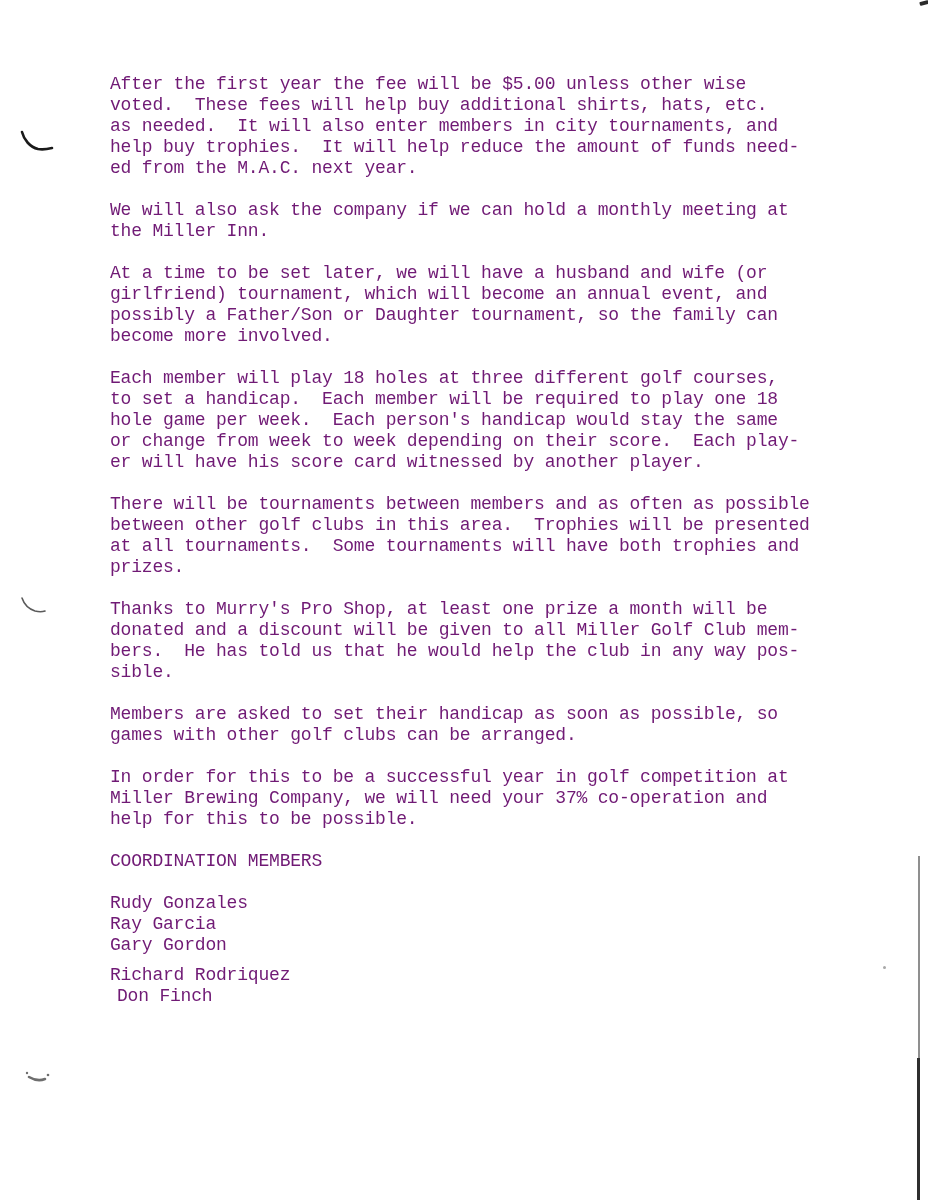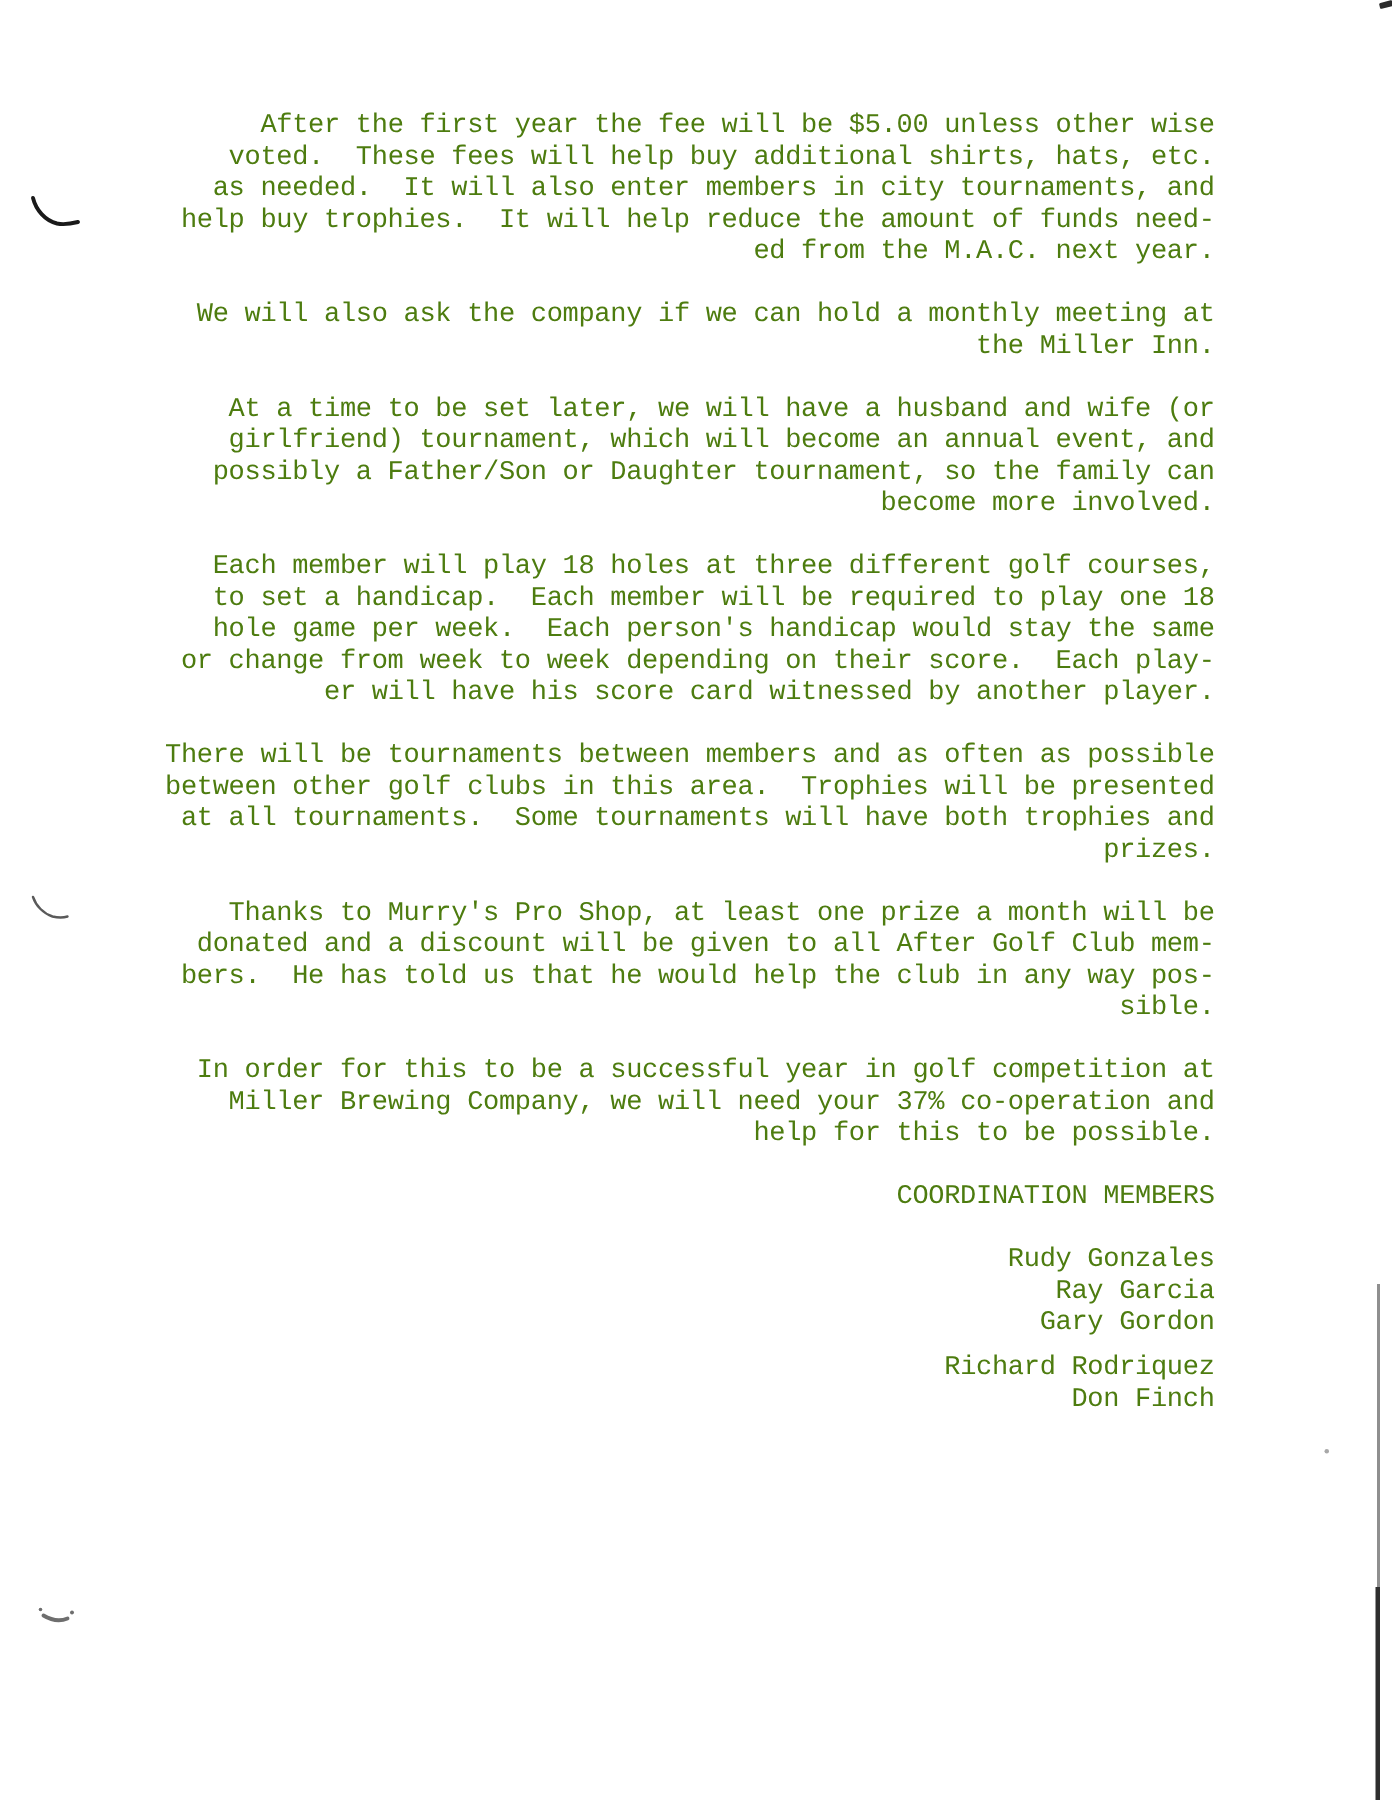--- a/index.html
+++ b/index.html
@@ -7,22 +7,21 @@
     padding: 0;
     background: #ffffff;
   }
   .page {
     position: relative;
     width: 928px;
     height: 1200px;
     background: #ffffff;
     overflow: hidden;
     font-family: "Liberation Mono", "DejaVu Sans Mono", monospace;
-    color: #4d7c0f;
-    text-align: right;
+    color: #701a75;
   }
   .letter-body {
     position: absolute;
     left: 110px;
     top: 74px;
     font-size: 18px;
     line-height: 21px;
     letter-spacing: -0.2px;
   }
   .para {
@@ -110,23 +109,25 @@
     <div class="para">Each member will play 18 holes at three different golf courses,
 to set a handicap.  Each member will be required to play one 18
 hole game per week.  Each person's handicap would stay the same
 or change from week to week depending on their score.  Each play-
 er will have his score card witnessed by another player.</div>
     <div class="para">There will be tournaments between members and as often as possible
 between other golf clubs in this area.  Trophies will be presented
 at all tournaments.  Some tournaments will have both trophies and
 prizes.</div>
     <div class="para">Thanks to Murry's Pro Shop, at least one prize a month will be
-donated and a discount will be given to all After Golf Club mem-
+donated and a discount will be given to all Miller Golf Club mem-
 bers.  He has told us that he would help the club in any way pos-
 sible.</div>
+    <div class="para">Members are asked to set their handicap as soon as possible, so
+games with other golf clubs can be arranged.</div>
     <div class="para">In order for this to be a successful year in golf competition at
 Miller Brewing Company, we will need your 37% co-operation and
 help for this to be possible.</div>
     <div class="para">COORDINATION MEMBERS</div>
 
     <div class="names group1">
       <div class="name">Rudy Gonzales</div>
       <div class="name">Ray Garcia</div>
       <div class="name">Gary Gordon</div>
     </div>

